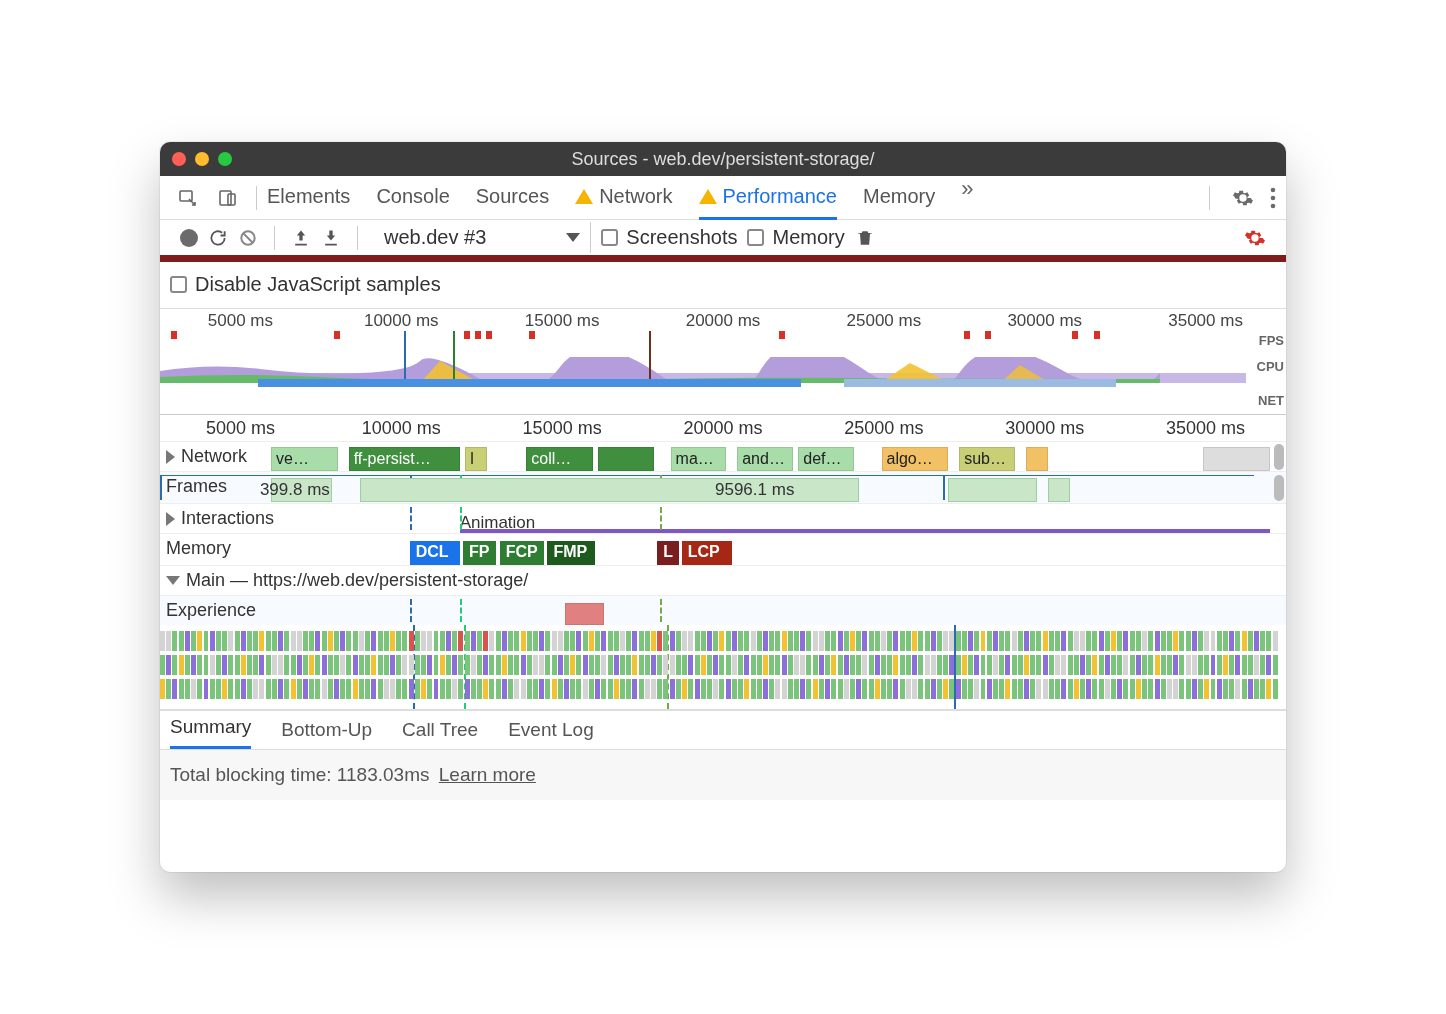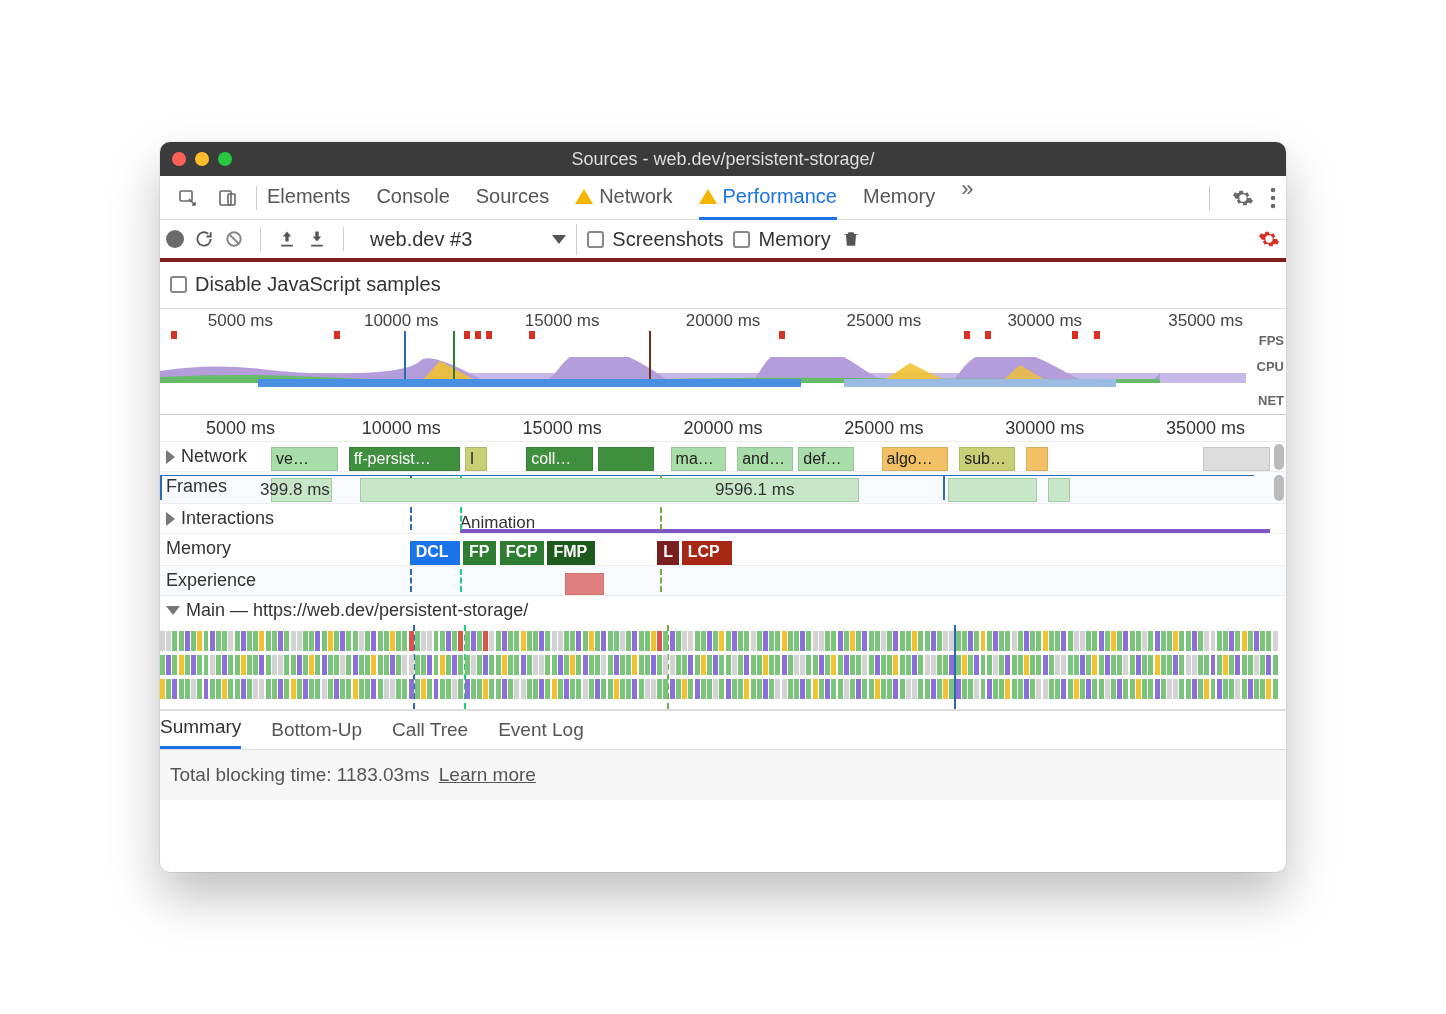--- a/index.html
+++ b/index.html
@@ -36,22 +36,22 @@
 .icon { display:inline-flex; align-items:center; justify-content:center; }
 .icon svg { display:block; }
 .tabbar .iconwrap { padding: 6px 8px; }
 .divider { width:1px; height:24px; background:#ccc; margin:0 6px; }
 .tabs { display:flex; gap:26px; align-items:flex-start; flex:1; }
 .tab { color:#555; font-size:20px; white-space:nowrap; display:flex; align-items:center; gap:6px; padding: 9px 0; cursor:pointer; }
 .tab.active { color:#1a73e8; border-bottom: 3px solid #1a73e8; margin-bottom:-1px; }
 .tabbar .right { display:flex; align-items:center; gap:16px; margin-left:auto; }
 
 .toolbar {
-  height: 42px; border-bottom:4px solid #7f1d1d;
-  display:flex; align-items:center; padding:0 6px; gap:10px;
+  height: 42px; border-bottom:7px solid #7f1d1d;
+  display:flex; align-items:center; padding:0 20px; gap:10px;
 }
 .circlebtn { width:18px; height:18px; border-radius:50%; background:#6b6b6b; }
 .select { display:flex; align-items:center; gap:80px; padding:4px 10px; border-right:1px solid #ccc; }
 .select .tri { margin-left:auto; }
 .cbwrap { display:flex; align-items:center; gap:8px; }
 .cbox { width:17px; height:17px; border:2px solid #888; border-radius:3px; }
 .toolbar .spacer{flex:1}
 .gearred svg { color:#d93025; }
 
 .options {
@@ -109,21 +109,21 @@
 
 .exp-block { position:absolute; top:4px; height:22px; background:#e08080; border:1px solid #c76; }
 
 .main { position:relative; height:84px; background:#fff; overflow:hidden; }
 .striperow { position:absolute; left:0; right:16px; height:20px; }
 .sbar { position:absolute; top:0; bottom:0; }
 .sbar.g{background:#7bc47b;} .sbar.p{background:#8c6fd9;} .sbar.y{background:#f1c232;} .sbar.l{background:#d3d3d3;} .sbar.r{background:#d9534f;}
 
 .scrollthumb { position:absolute; right:2px; width:10px; height:26px; border-radius:5px; background:#bbb; }
 
-.detailtabs { border-top:2px solid #ddd; height:40px; display:flex; align-items:flex-end; padding:0 0; gap:30px; }
+.detailtabs { border-top:2px solid #ddd; height:40px; display:flex; align-items:flex-end; padding:0 10px; gap:30px; }
 .dtab { font-size:19px; color:#555; padding:8px 0; cursor:pointer; }
 .dtab.active{ color:#333; border-bottom:3px solid #1a73e8; }
 
 .summarybox { border-top:1px solid #ddd; padding:14px 10px; font-size:19px; color:#555; background:#f7f7f7; }
 .summarybox a{ color:#555; text-decoration: underline; margin-left:4px; }
 
 .warn-triangle { width:0;height:0;border-left:9px solid transparent;border-right:9px solid transparent;border-bottom:15px solid #f4b400; display:inline-block; position:relative; }
 </style>
 </head>
 <body>
@@ -370,37 +370,37 @@
       <div class="lane" id="timings-lane">
           <div class="timing blue" style="left: 22.5%; width: 4.5%;">DCL</div>
           <div class="timing green" style="left: 27.3%; width: 3%;">FP</div>
           <div class="timing green" style="left: 30.6%; width: 4%;">FCP</div>
           <div class="timing dgreen" style="left: 34.9%; width: 4.3%;">FMP</div>
           <div class="timing maroon" style="left: 44.8%; width: 2%;">L</div>
           <div class="timing red" style="left: 47%; width: 4.5%;">LCP</div>
         </div>
     </div>
 
+    <div class="track" style="height:28px">
+      <div class="trackhead">
+          <span class="discdown"></span>
+        <span>Main — https://web.dev/persistent-storage/</span>
+        </div>
+    </div>
+
     <div class="track" style="height:30px;background:#f7faff">
       <div class="trackhead">
           <span>Experience</span>
         </div>
       <div class="lane">
         <div class="exp-block" style="left:36.5%;width:3.5%"></div>
         <div class="vdash" style="left:22.5%;border-color:#2b6cb0"></div>
         <div class="vdash" style="left:27%;border-color:#2c7"></div>
         <div class="vdash" style="left:45%;border-color:#7a4"></div>
       </div>
-    </div>
-
-    <div class="track" style="height:28px">
-      <div class="trackhead">
-          <span class="discdown"></span>
-        <span>Main — https://web.dev/persistent-storage/</span>
-        </div>
     </div>
 
     <div class="main" id="mainflame">
       <div class="vdash" style="left:22.5%;border-color:#2b6cb0;top:0;bottom:0"></div>
       <div class="vdash" style="left:27%;border-color:#2c7;top:0;bottom:0"></div>
       <div class="vdash" style="left:45%;border-color:#7a4;top:0;bottom:0"></div>
       <div class="sel-right" style="left:70.5%;top:0;bottom:0"></div>
     <div class="striperow" style="top: 6px;">
           <div class="sbar l" style="left: 0%; width: 0.45%;"></div>
           <div class="sbar l" style="left: 0.56%; width: 0.45%;"></div>

